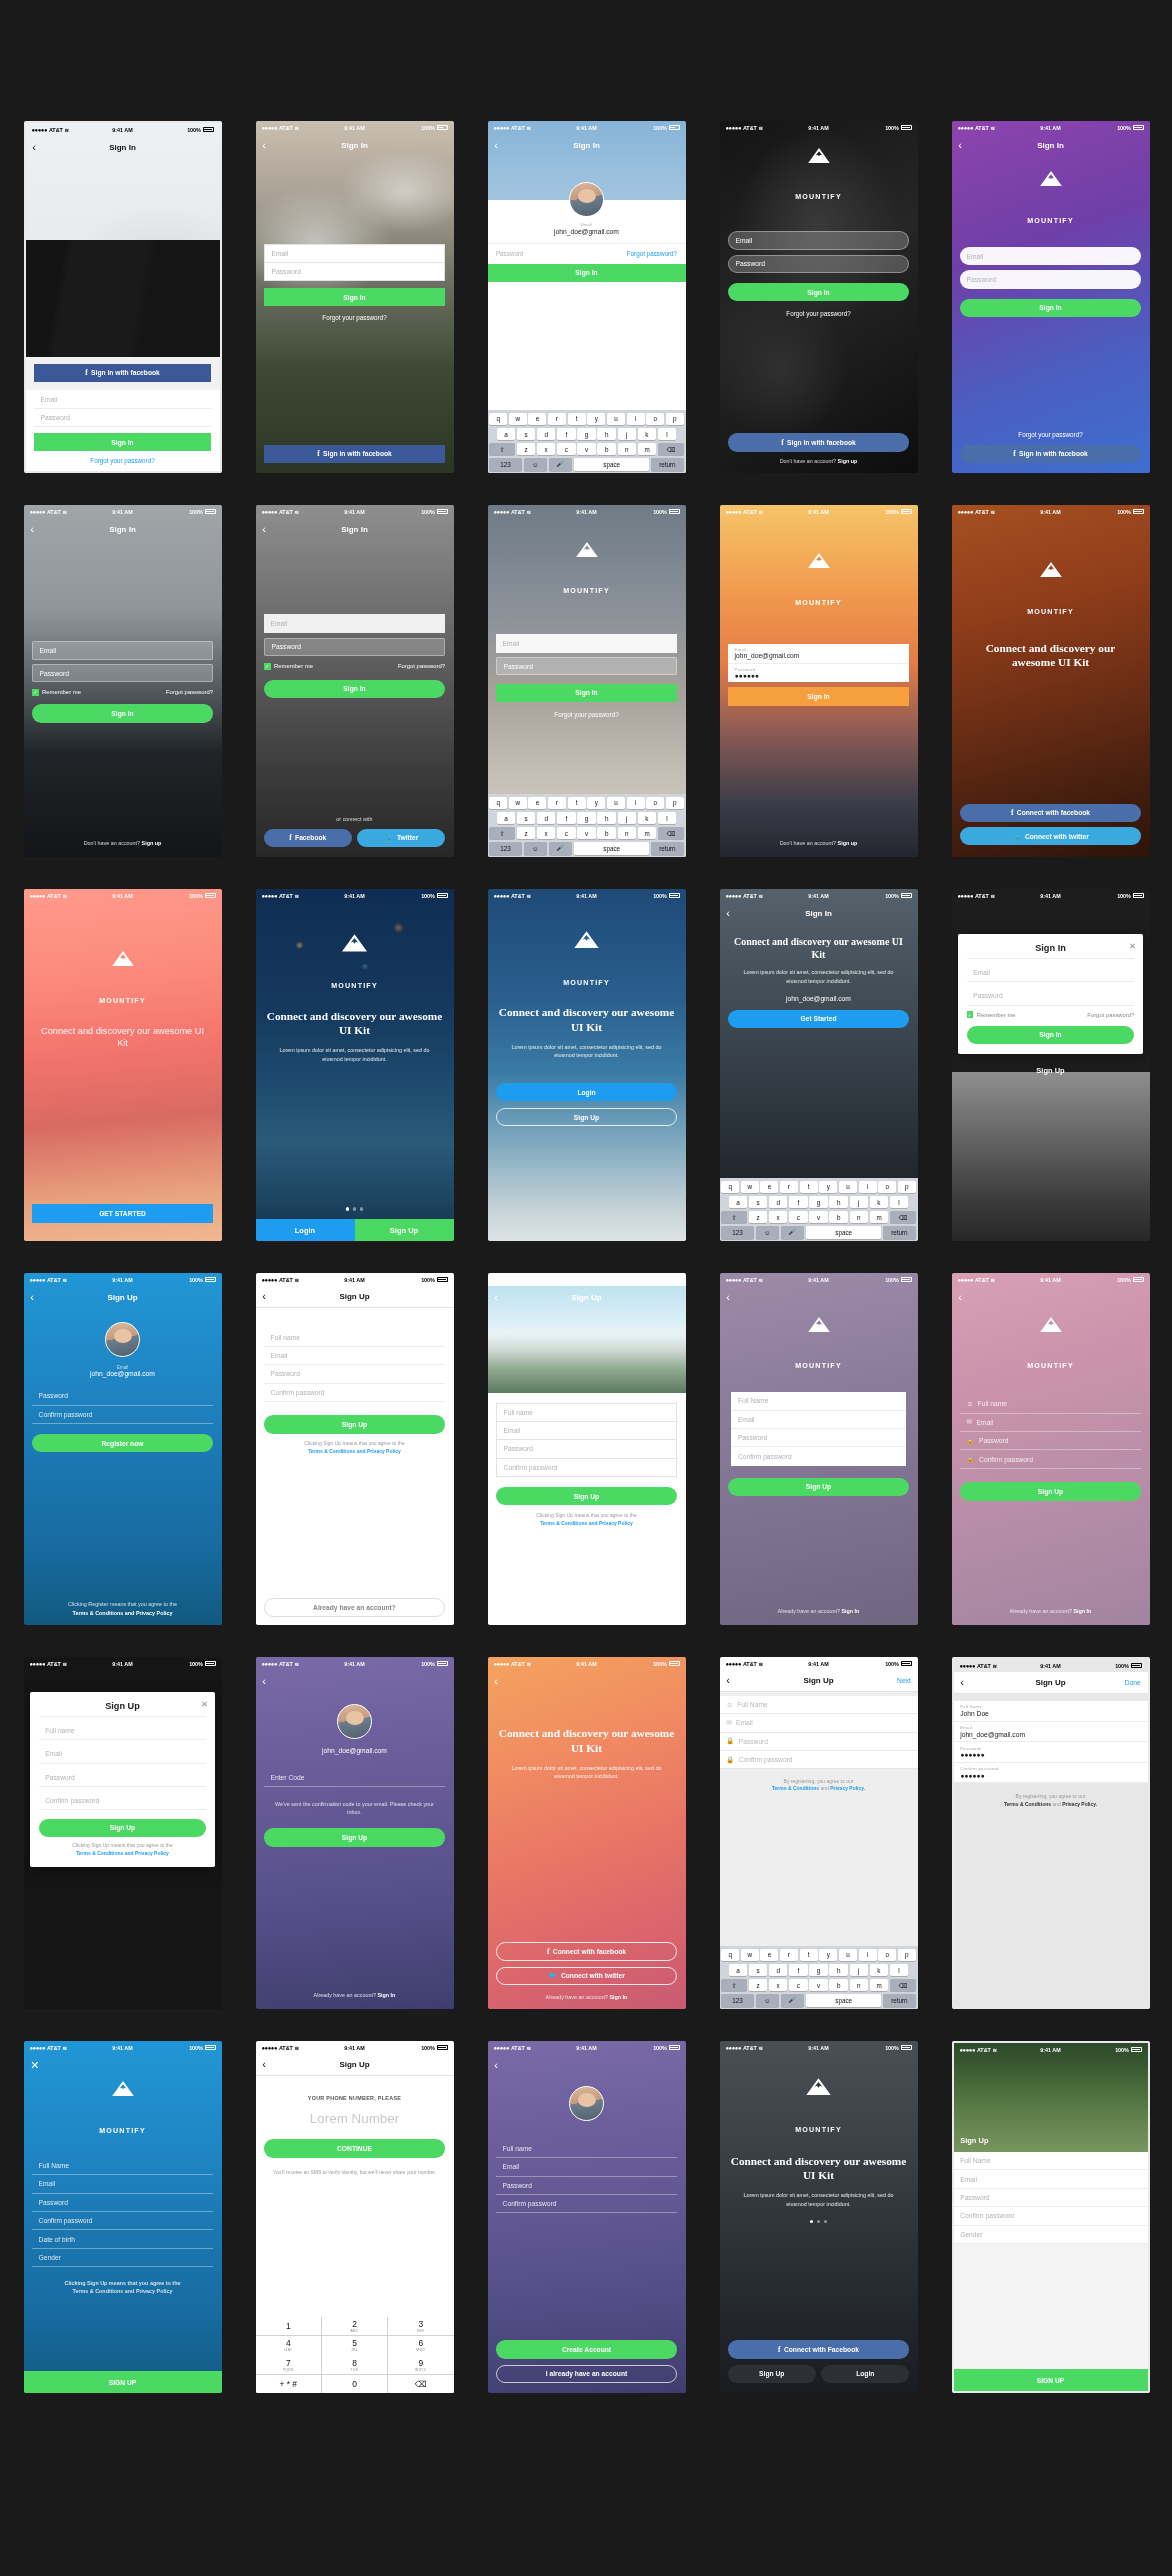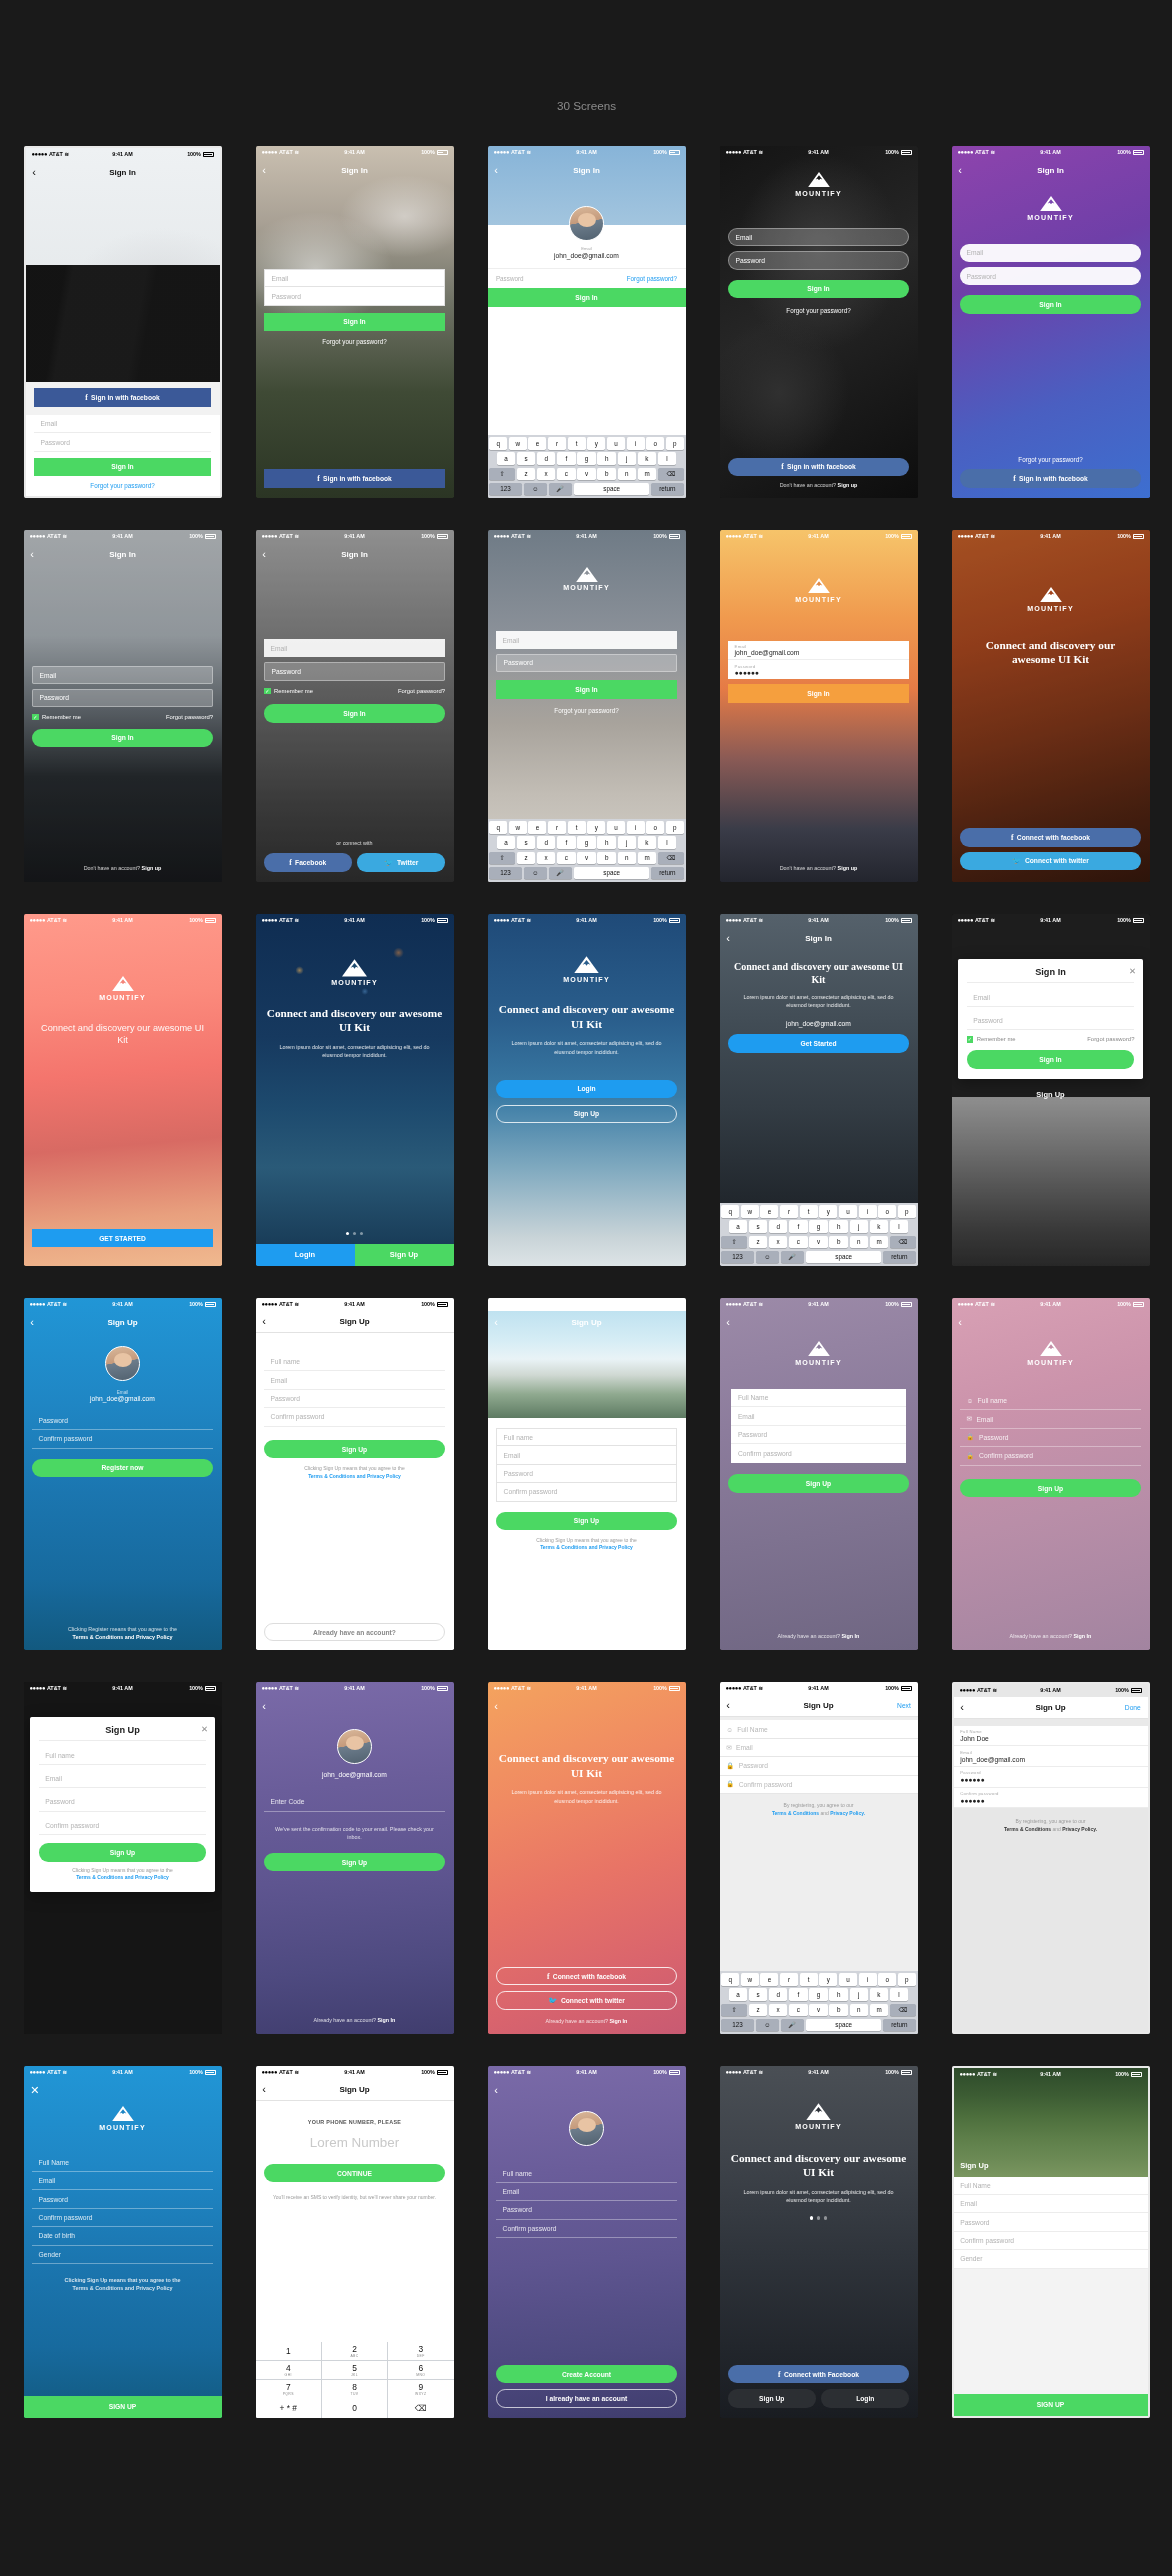--- a/index.html
+++ b/index.html
@@ -94,21 +94,21 @@
   .bg-orangegrad{background:linear-gradient(160deg,#f4a35e 0%,#f08a62 30%,#e87466 55%,#d9646d 80%,#c85a72 100%);}
   .bg-forest{background:linear-gradient(180deg,#2d4a2a 0%,#3c5c33 25%,#4d6f3d 45%,#5e7f4a 65%,#6d8b56 85%,#7a9660 100%);}
   .bg-crowd{background:linear-gradient(180deg,#4a4f55 0%,#3c4148 30%,#2e333a 55%,#22262c 80%,#191c21 100%);}
 
   .tint{position:absolute;inset:0;background:rgba(0,0,0,.22);z-index:1;}
   .content{position:relative;z-index:3;display:flex;flex-direction:column;flex:1;}
 
   
   .logo{display:flex;flex-direction:column;align-items:center;gap:2.5px;}
   .logo svg{display:block;}
-  .logo .word{color:#fff;font-size:7.1px;font-weight:bold;letter-spacing:1.2px;}
+  .logo .word{color:#fff;font-size:7.1px;font-weight:bold;letter-spacing:1.2px;margin-top:28px;}
 
   
   .fld{
     background:#fff;border:0.8px solid #e2e2e2;height:18.4px;display:flex;align-items:center;
     padding:0 6.7px;font-size:6.7px;color:#b2b2b2;
   }
   .fld-flat{background:#fff;border:none;border-bottom:0.8px solid #ececec;}
   .fld-glass{background:rgba(255,255,255,.22);border:0.8px solid rgba(255,255,255,.35);color:#fff;border-radius:9.2px;}
   .fld-pill{background:rgba(255,255,255,.95);border:none;border-radius:9.2px;color:#b2b2b2;}
   .fld-line{background:transparent;border:none;border-bottom:0.8px solid rgba(255,255,255,.35);color:rgba(255,255,255,.85);}
@@ -177,21 +177,20 @@
   .numkey{background:#fff;height:18.4px;display:flex;flex-direction:column;align-items:center;justify-content:center;}
   .numkey b{font-size:8.4px;color:#111;font-weight:400;}
   .numkey i{font-size:3.4px;color:#888;font-style:normal;letter-spacing:0.4px;}
 
   .pad{padding:0 8.4px;}
 </style>
 </head>
 <body>
 
 <div class="page-header">
-  <div class="page-sub">30 Screens</div>
 </div>
 
 <div class="grid">
 
   <div class="phone framed">
     <div class="screen">
       <div class="bg bg-snowroad"></div>
       <div class="content">
         <div class="status st-dark">
           <span class="carrier">

